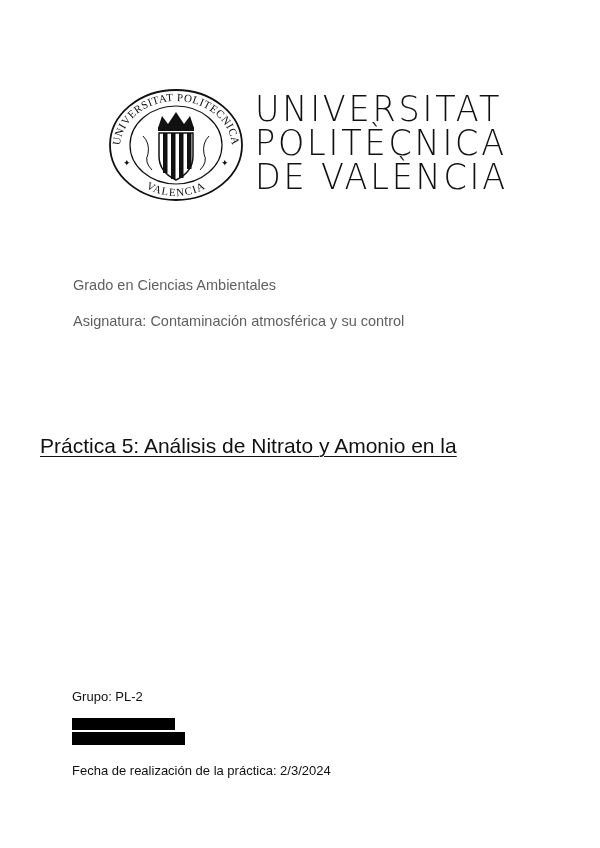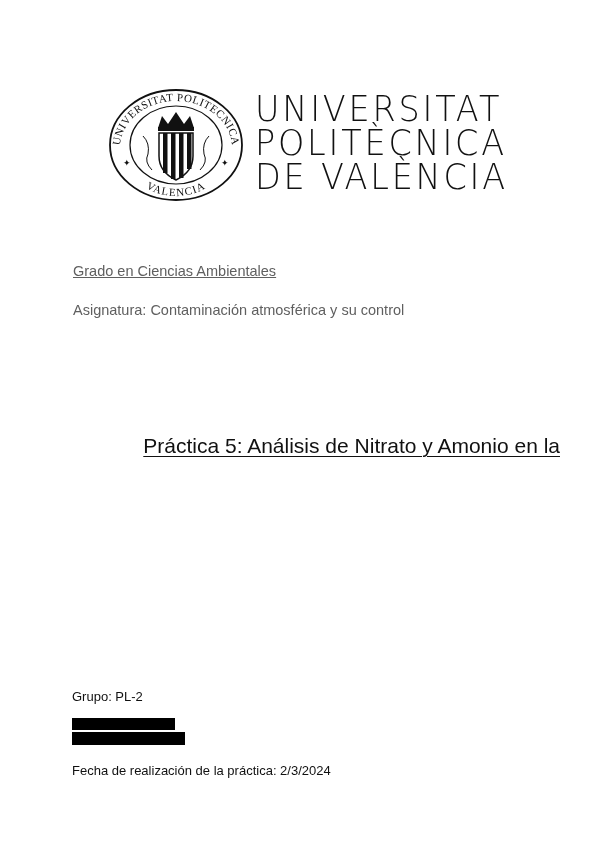--- a/index.html
+++ b/index.html
@@ -11,24 +11,24 @@
     .abs { position: absolute; }
     #seal { left: 108px; top: 88px; width: 136px; height: 114px; }
     .wordmark {
       left: 255px; top: 92px; width: 260px;
       font-family: "DejaVu Sans", sans-serif; font-weight: 300;
       font-size: 36px; line-height: 34px; letter-spacing: 3px;
       color: #111; transform: scaleX(0.93); transform-origin: left top;
     }
     .wordmark div { white-space: nowrap; }
     .subtle { color: #5f5f5f; font-size: 14.5px; left: 73px; }
-    #degree { top: 263px; text-decoration: underline; }
-    #subject { top: 302px; }
+    #degree { top: 277px; }
+    #subject { top: 313px; }
     .title {
-      left: 40px; width: 520px; top: 432px; text-align: right;
+      left: 40px; width: 520px; top: 432px; text-align: left;
       font-size: 21px; line-height: 28px; color: #111;
     }
     .title span { text-decoration: underline; text-underline-offset: 3px; text-decoration-thickness: 1px; }
     .small { left: 72px; font-size: 13px; color: #111; }
     #group { top: 689px; }
     .redact { background: #000; left: 72px; height: 12px; }
     #redact1 { top: 718px; width: 103px; }
     #redact2 { top: 732px; width: 113px; height: 13px; }
     #date { top: 763px; }
   </style>

